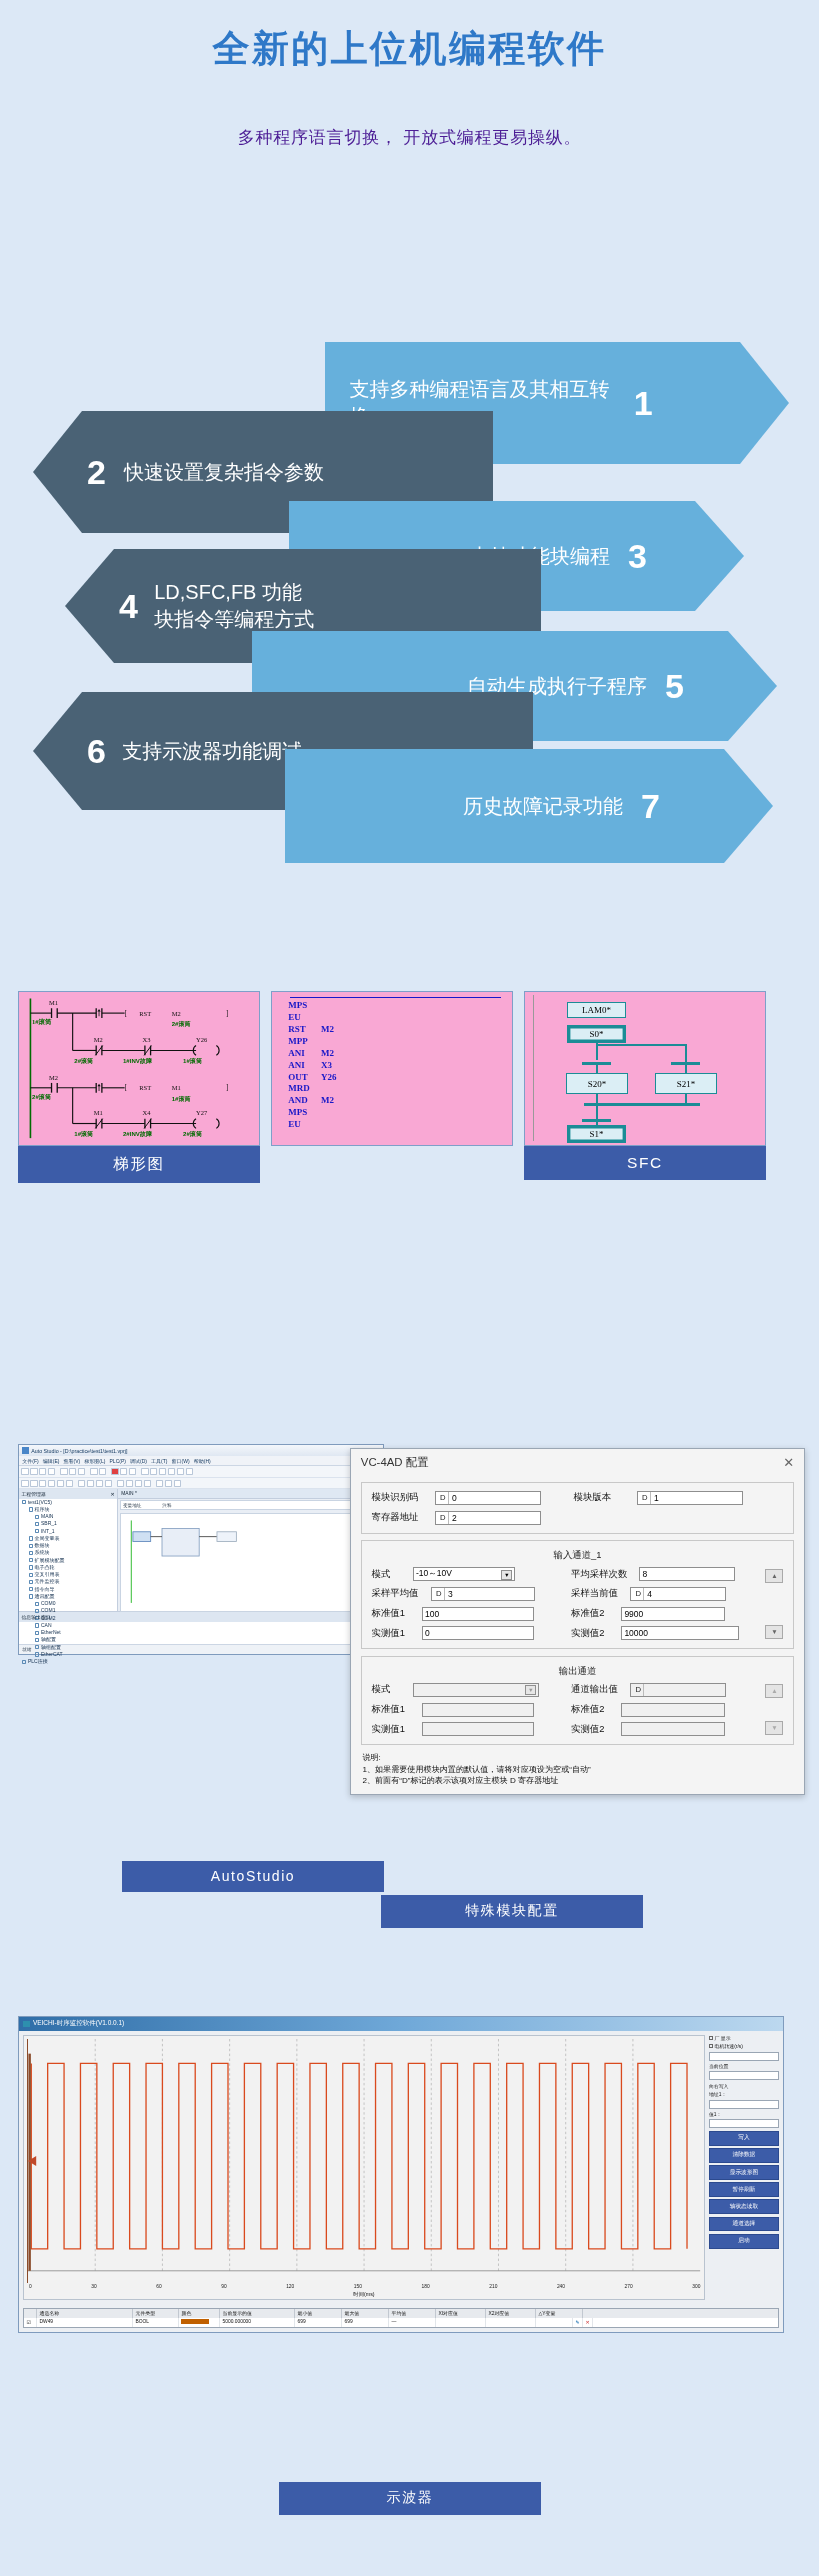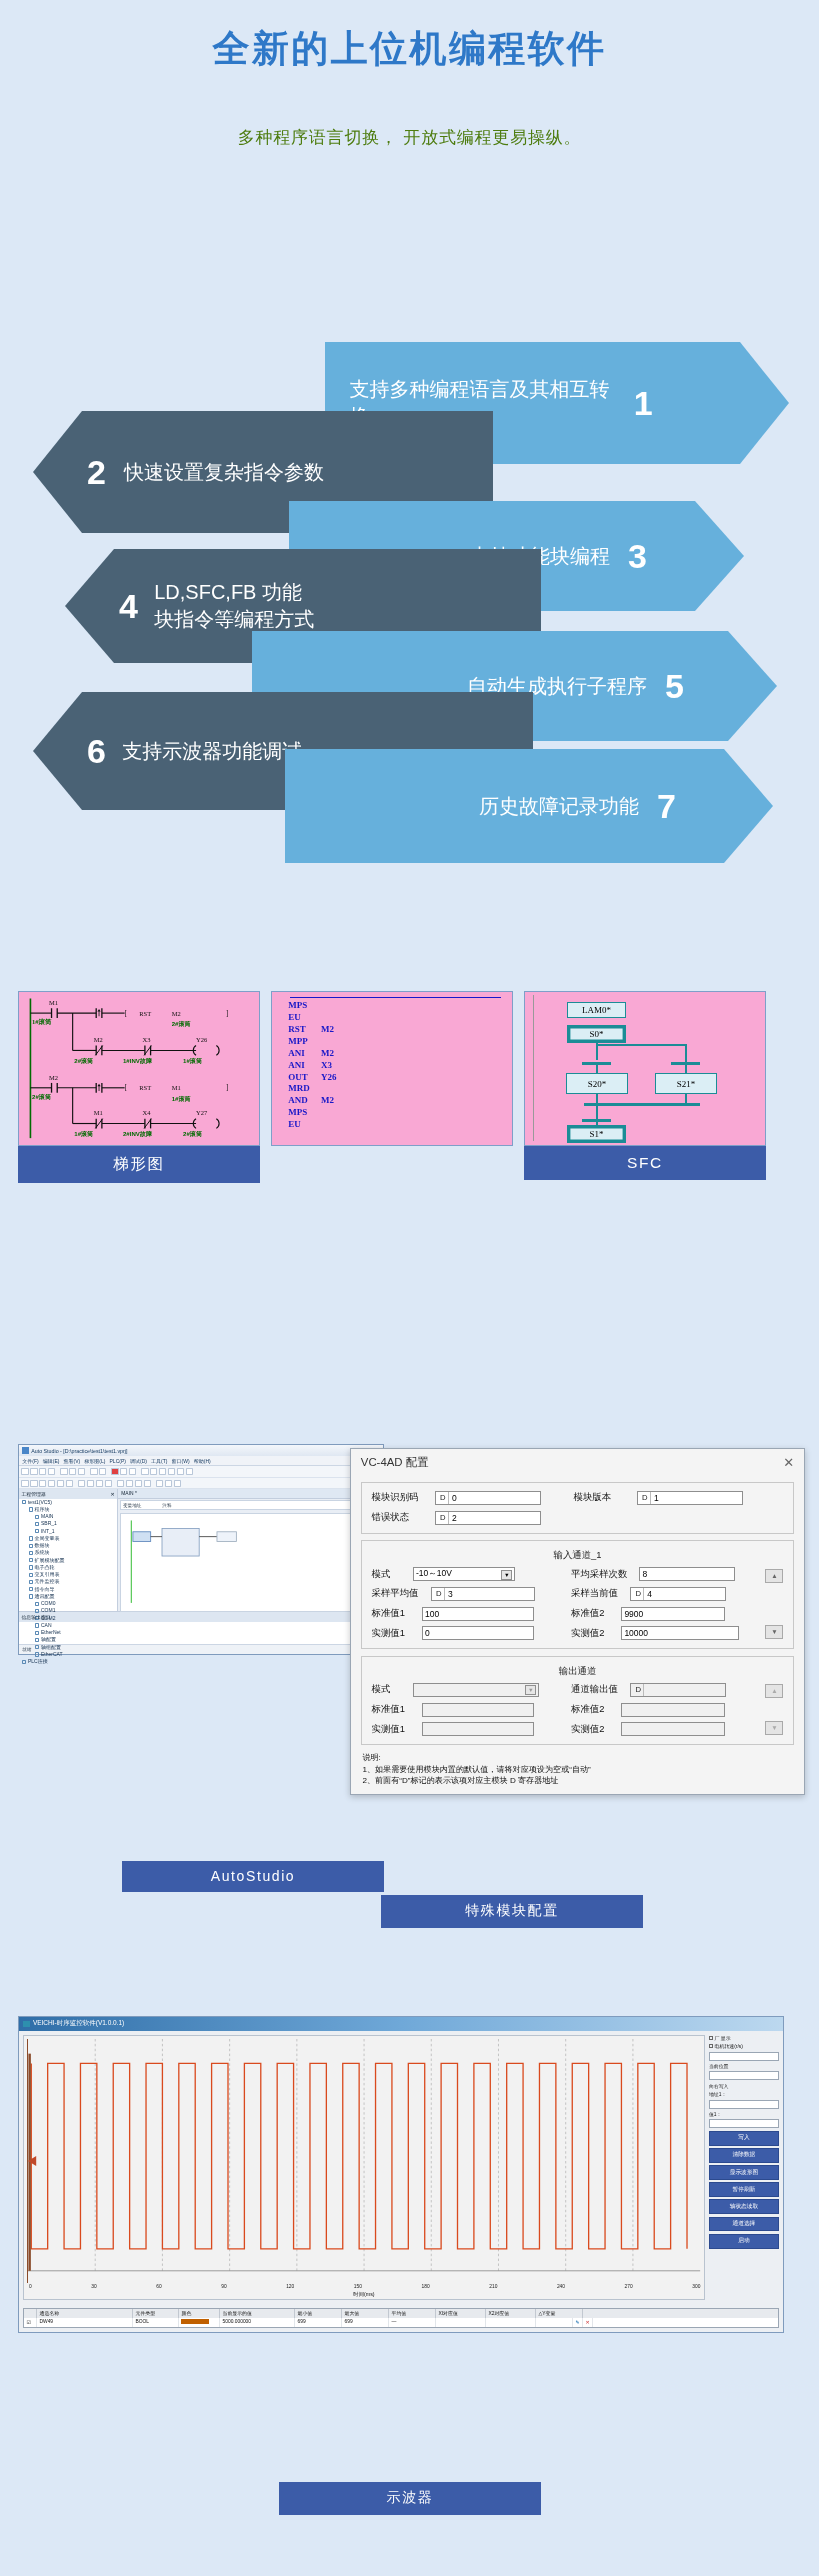--- a/index.html
+++ b/index.html
@@ -11,21 +11,21 @@
     position:relative;
   }
   
   .hero-title{
     position:absolute; top:24.4px; left:0; width:100%;
     text-align:center; color:#2e78c8; font-size:37px; font-weight:bold;
     letter-spacing:2.4px;
   }
   .hero-sub{
     position:absolute; top:126px; left:0; width:100%;
-    text-align:center; color:#4d7c0f; font-size:17px; letter-spacing:0.8px;
+    text-align:center; color:#4c1d95; font-size:17px; letter-spacing:0.8px;
   }
   
   .arrows{ position:absolute; top:342px; left:0; width:819px; height:569px; }
   .arrow{ position:absolute; display:flex; align-items:center; color:#fff; }
   .arrow .num{ font-size:34px; font-weight:bold; line-height:1; }
   .arrow .txt{ font-size:20px; line-height:1.35; }
   .ar-right{ background:#66b0dc; }
   .ar-left{ background:#4a6275; }
   .clip-right{ clip-path: polygon(0 0, calc(100% - 49px) 0, 100% 50%, calc(100% - 49px) 100%, 0 100%); }
   .clip-left { clip-path: polygon(49px 0, 100% 0, 100% 100%, 49px 100%, 0 50%); }
@@ -147,21 +147,21 @@
   <div class="arrow ar-right clip-right" style="left:252px; top:289px; width:525px; height:110px; padding-left:49px;">
     <div class="txt" style="width:346px; text-align:right;">自动生成执行子程序</div>
     <div class="num" style="margin-left:18px;">5</div>
   </div>
 
   <div class="arrow ar-left clip-left" style="left:33px; top:350px; width:500px; height:118px; padding-left:54px;">
     <div class="num">6</div>
     <div class="txt" style="margin-left:16.3px;">支持示波器功能调试</div>
   </div>
 
-  <div class="arrow ar-right clip-right" style="left:285px; top:407px; width:488px; height:114px; padding-left:49px;">
+  <div class="arrow ar-right clip-right" style="left:285px; top:407px; width:488px; height:114px; padding-left:33px;">
     <div class="txt" style="width:305px; text-align:right;">历史故障记录功能</div>
     <div class="num" style="margin-left:18px;">7</div>
   </div>
 </div>
 
 <div class="panels">
 
   <div class="panel" style="left:18px;">
     <div class="screen">
       <svg width="238" height="151" viewBox="0 0 293 186">
@@ -524,21 +524,21 @@
         <span class="dtag">D</span>
         <span style="padding-left:3.3px;">0</span>
       </div>
       <div class="lbl" style="margin-left:33px;">模块版本</div>
       <div class="fld" style="width:106px;">
         <span class="dtag">D</span>
         <span style="padding-left:3.3px;">1</span>
       </div>
     </div>
     <div class="row" style="margin-bottom:0;">
-      <div class="lbl">错误状态</div>
+      <div class="lbl">寄存器地址</div>
       <div class="fld" style="width:106px;">
         <span class="dtag">D</span>
         <span style="padding-left:3.3px;">2</span>
       </div>
     </div>
   </div>
 
   <div class="grp">
     <div class="grp-cap">输入通道_1</div>
     <div style="display:flex;">

